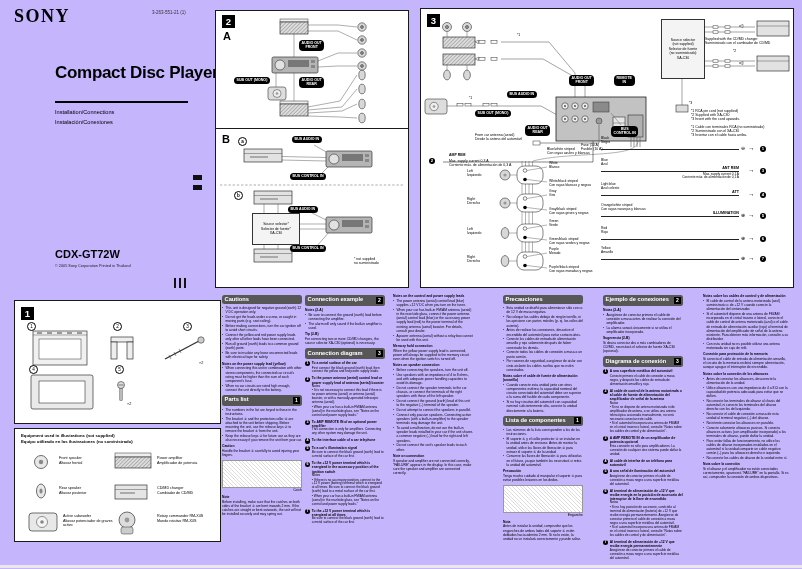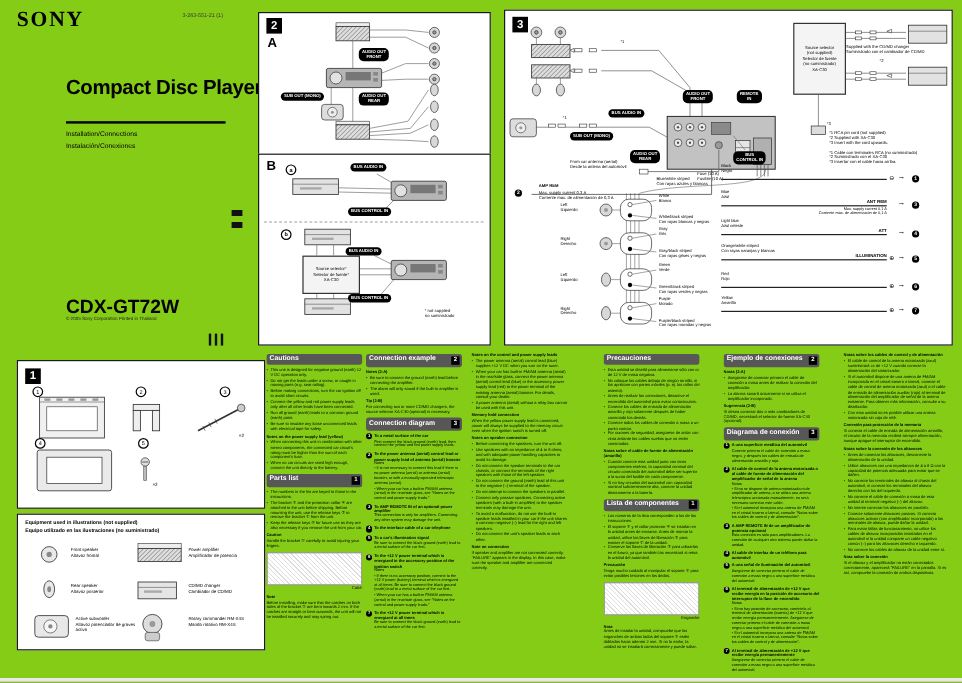--- a/index.html
+++ b/index.html
@@ -1,25 +1,25 @@
 <!DOCTYPE html>
 <html><head>
 <meta charset="utf-8">
 <style>
   html,body{margin:0;padding:0;background:#9a9a9a;}
-  #page{position:relative;width:802px;height:569px;background:#84cc16;overflow:hidden;
+  #page{position:relative;width:802px;height:569px;background:#c4b5fd;overflow:hidden;
         font-family:"Liberation Sans",sans-serif;color:#000;}
   .abs{position:absolute;}
   
   .brand{font-family:"Liberation Serif",serif;font-weight:bold;font-size:18px;letter-spacing:1.5px;}
   .docno{font-size:4.5px;color:#333;}
   .title{font-size:17px;font-weight:bold;line-height:1.08;letter-spacing:-0.3px;}
   .rule{height:1.6px;background:#000;}
   .sub{font-size:5.6px;line-height:1.7;}
-  .model{font-size:16px;font-weight:bold;}
+  .model{font-size:11px;font-weight:bold;}
   .copy{font-size:3.8px;color:#222;}
   .regdash{width:9px;height:4.5px;background:#111;}
   .regbar{width:1.6px;height:10px;background:#111;}
   
   .panel{position:absolute;border:1px solid #1a1a1a;background:#fff;}
   .secbadge{position:absolute;background:#000;color:#fff;width:13px;height:13px;
             font-size:9.5px;font-weight:bold;display:flex;align-items:center;justify-content:center;z-index:4;}
   .biglabel{position:absolute;font-weight:bold;font-size:11px;z-index:4;}
   .clabel{position:absolute;width:7px;height:7px;border:0.8px solid #000;border-radius:50%;
           font-size:4.6px;line-height:7px;text-align:center;font-weight:bold;z-index:4;}

